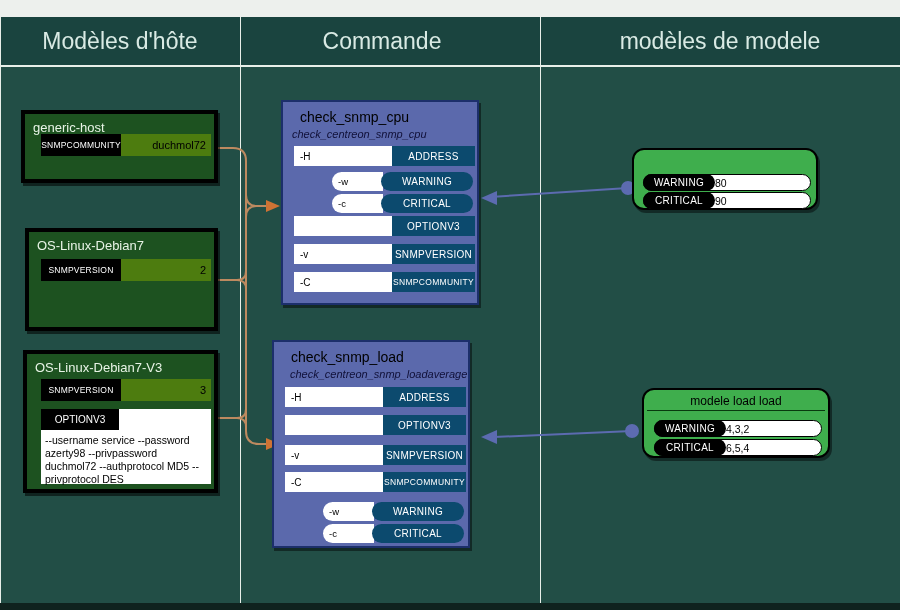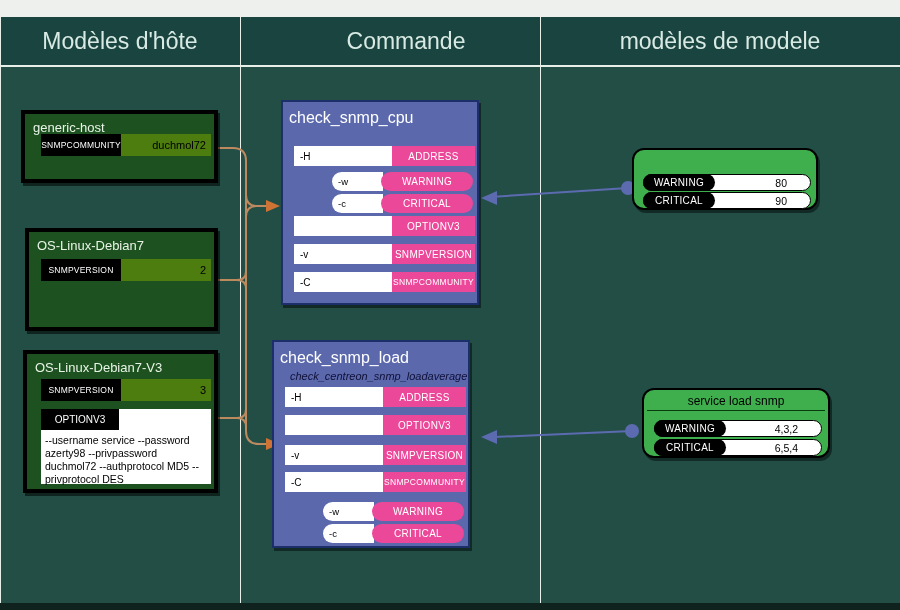--- a/index.html
+++ b/index.html
@@ -10,21 +10,21 @@
   }
   *{box-sizing:border-box;margin:0;padding:0}
   html,body{width:900px;height:610px;overflow:hidden}
   body{position:relative;background:var(--background);font-family:"Liberation Sans",sans-serif;-webkit-font-smoothing:antialiased}
 
   .top-strip{position:absolute;left:0;top:0;width:900px;height:17px;background:#edf0ed}
   .bottom-strip{position:absolute;left:0;top:603px;width:900px;height:7px;background:#0f221e}
   .header-band{position:absolute;left:0;top:17px;width:900px;height:50px;background:var(--header-band);border-bottom:2px solid var(--grid-line)}
   .col-header{position:absolute;top:17px;height:50px;line-height:49px;text-align:center;color:#d9eae4;font-size:23px}
   .col-header.c1{left:0;width:240px}
-  .col-header.c2{left:256px;width:300px}
+  .col-header.c2{left:232px;width:300px}
   .col-header.c3{left:540px;width:360px}
   .vline{position:absolute;top:17px;height:586px;width:1px;background:var(--grid-line)}
 
   svg.links{position:absolute;left:0;top:0;width:900px;height:610px;z-index:1}
   .link-h{stroke:var(--link-host);stroke-width:2;fill:none}
   .arrow-h{fill:var(--link-host-arrow)}
   .link-s{stroke:var(--link-service);stroke-width:2;fill:none}
   .dot-s,.arrow-s{fill:var(--link-service)}
 
   .box{position:absolute;z-index:2}
@@ -34,36 +34,36 @@
   .host-title{color:#e8f4e6;font-size:13px;padding:6px 0 0 8px;white-space:nowrap}
   .kv-row{position:absolute;display:flex;height:22px}
   .kv-label{background:#000;color:#fff;width:80px;font-size:8.5px;display:flex;align-items:center;justify-content:center;letter-spacing:.2px}
   .kv-value{background:#4d7c0f;color:#000;width:90px;font-size:11px;display:flex;align-items:center;justify-content:flex-end;padding-right:5px}
   .opt-block{position:absolute;background:#fff}
   .opt-label{background:#000;color:#fff;width:78px;height:21px;font-size:10px;display:flex;align-items:center;justify-content:center}
   .opt-text{font-size:10.5px;line-height:13px;color:#000;padding:4px 3px 0 4px}
 
   
   .cmd-box{background:var(--command-box);border:2px solid var(--command-border);box-shadow:2px 3px 0 rgba(0,0,0,.45)}
-  .cmd-title{color:#ffffff;font-size:16px;padding:7px 0 0 6px;white-space:nowrap}
+  .cmd-title{color:#000000;font-size:14px;padding:7px 0 0 17px;white-space:nowrap}
   .cmd-subtitle{color:#101038;font-size:11px;font-style:italic;padding:3px 0 0 9px;white-space:nowrap}
   .cmd-row{position:absolute;display:flex;height:20px}
   .cmd-flag{background:#fff;color:#000;width:98px;font-size:10px;display:flex;align-items:center;padding-left:6px}
-  .cmd-name{background:#ec4899;color:#fff;width:83px;font-size:10px;display:flex;align-items:center;justify-content:center;letter-spacing:.3px}
+  .cmd-name{background:#0c4a6e;color:#fff;width:83px;font-size:10px;display:flex;align-items:center;justify-content:center;letter-spacing:.3px}
   .cmd-row.small .cmd-name{font-size:8.5px}
   .cmd-row.pill{height:19px}
   .cmd-row.pill .cmd-flag{width:51px;border-radius:10px 0 0 10px;font-size:9.5px}
   .cmd-row.pill .cmd-name{width:92px;border-radius:10px;margin-left:-2px}
 
   
   .svc-box{background:var(--service-box);border:2px solid #000;border-radius:12px;box-shadow:2px 3px 0 rgba(0,0,0,.45)}
   .svc-title{color:#000;font-size:12px;text-align:center;border-bottom:1px solid #083a0e;margin:0 3px;padding:4px 0 2px 0}
   .svc-row{position:absolute;display:flex;align-items:center;height:17px;background:#fff;border:1px solid #000;border-radius:9px}
   .svc-label{background:#000;color:#fff;height:17px;margin:-1px 0 -1px -1px;border-radius:9px;width:72px;font-size:10px;display:flex;align-items:center;justify-content:center;letter-spacing:.3px}
-  .svc-value{flex:1;text-align:right;padding-right:23px;font-size:10.5px;color:#000}
+  .svc-value{flex:1;padding-right:7px;font-size:10.5px;color:#000}
 </style>
 </head>
 <body>
 
 <div class="top-strip"></div>
 <div class="header-band"></div>
 <div class="col-header c1">Modèles d'hôte</div>
 <div class="col-header c2">Commande</div>
 <div class="col-header c3">modèles de modele</div>
 <div class="vline" style="left:0"></div>
@@ -111,20 +111,21 @@
     <div class="kv-value">3</div>
   </div>
   <div class="opt-block" style="left:14px;top:55px;width:170px;height:75px">
     <div class="opt-label">OPTIONV3</div>
     <div class="opt-text">--username service --password azerty98 --privpassword duchmol72 --authprotocol MD5 --privprotocol DES</div>
   </div>
 </div>
 
 <div class="box cmd-box" style="left:281px;top:100px;width:198px;height:205px">
   <div class="cmd-title">check_snmp_cpu</div>
+  <div class="cmd-subtitle">check_centreon_snmp_cpu</div>
   <div class="cmd-row" style="left:11px;top:44px">
     <div class="cmd-flag">-H</div>
     <div class="cmd-name">ADDRESS</div>
   </div>
   <div class="cmd-row pill" style="left:49px;top:70px">
     <div class="cmd-flag">-w</div>
     <div class="cmd-name">WARNING</div>
   </div>
   <div class="cmd-row pill" style="left:49px;top:92px">
     <div class="cmd-flag">-c</div>
@@ -178,21 +179,21 @@
     <div class="svc-label">WARNING</div>
     <div class="svc-value">80</div>
   </div>
   <div class="svc-row" style="left:9px;top:42px;width:168px">
     <div class="svc-label">CRITICAL</div>
     <div class="svc-value">90</div>
   </div>
 </div>
 
 <div class="box svc-box" style="left:642px;top:388px;width:188px;height:70px">
-  <div class="svc-title">service load snmp</div>
+  <div class="svc-title">modele load load</div>
   <div class="svc-row" style="left:10px;top:30px;width:168px">
     <div class="svc-label">WARNING</div>
     <div class="svc-value">4,3,2</div>
   </div>
   <div class="svc-row" style="left:10px;top:49px;width:168px">
     <div class="svc-label">CRITICAL</div>
     <div class="svc-value">6,5,4</div>
   </div>
 </div>
 

